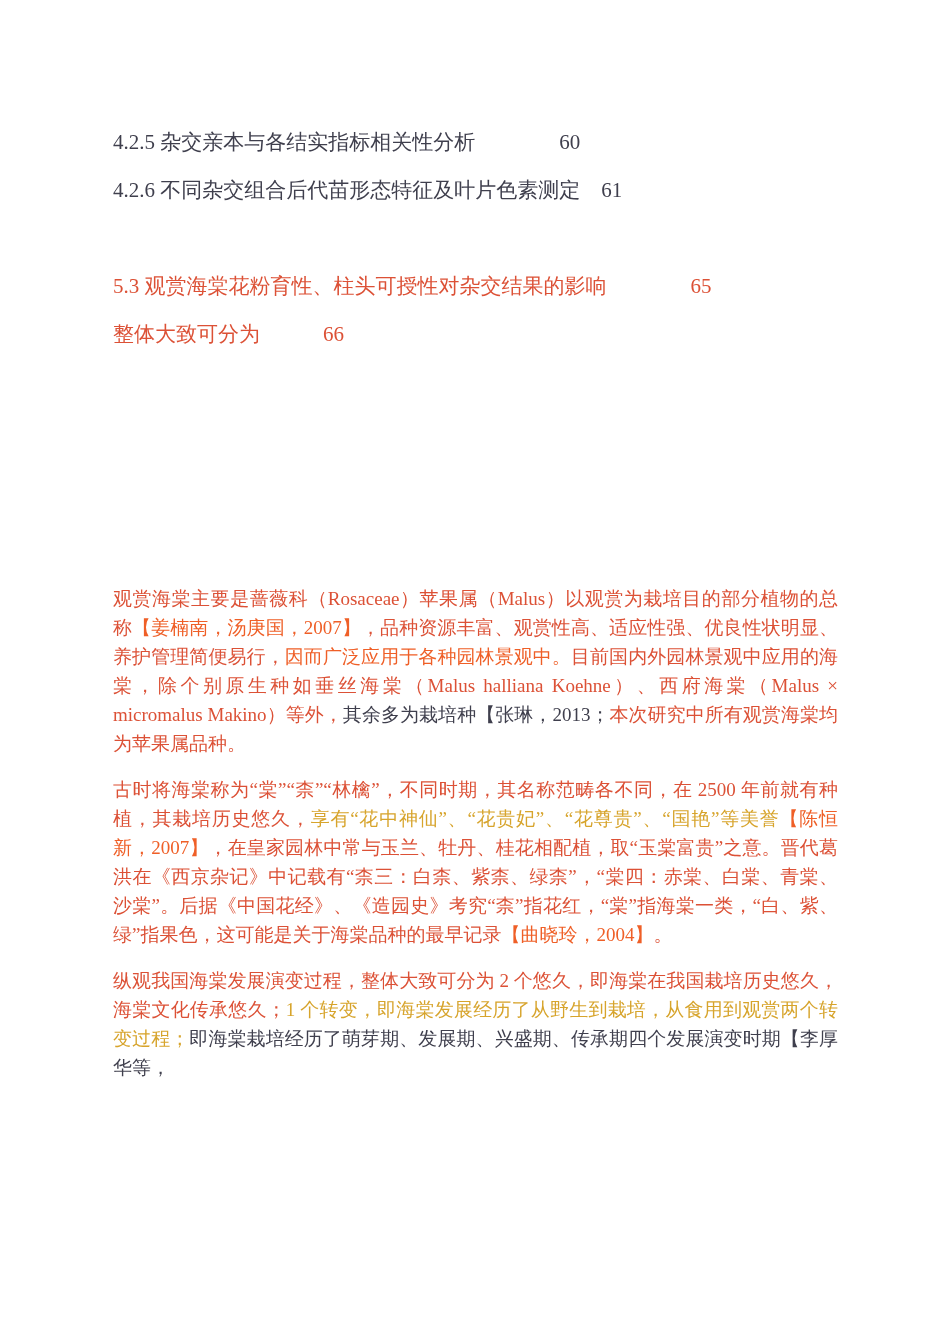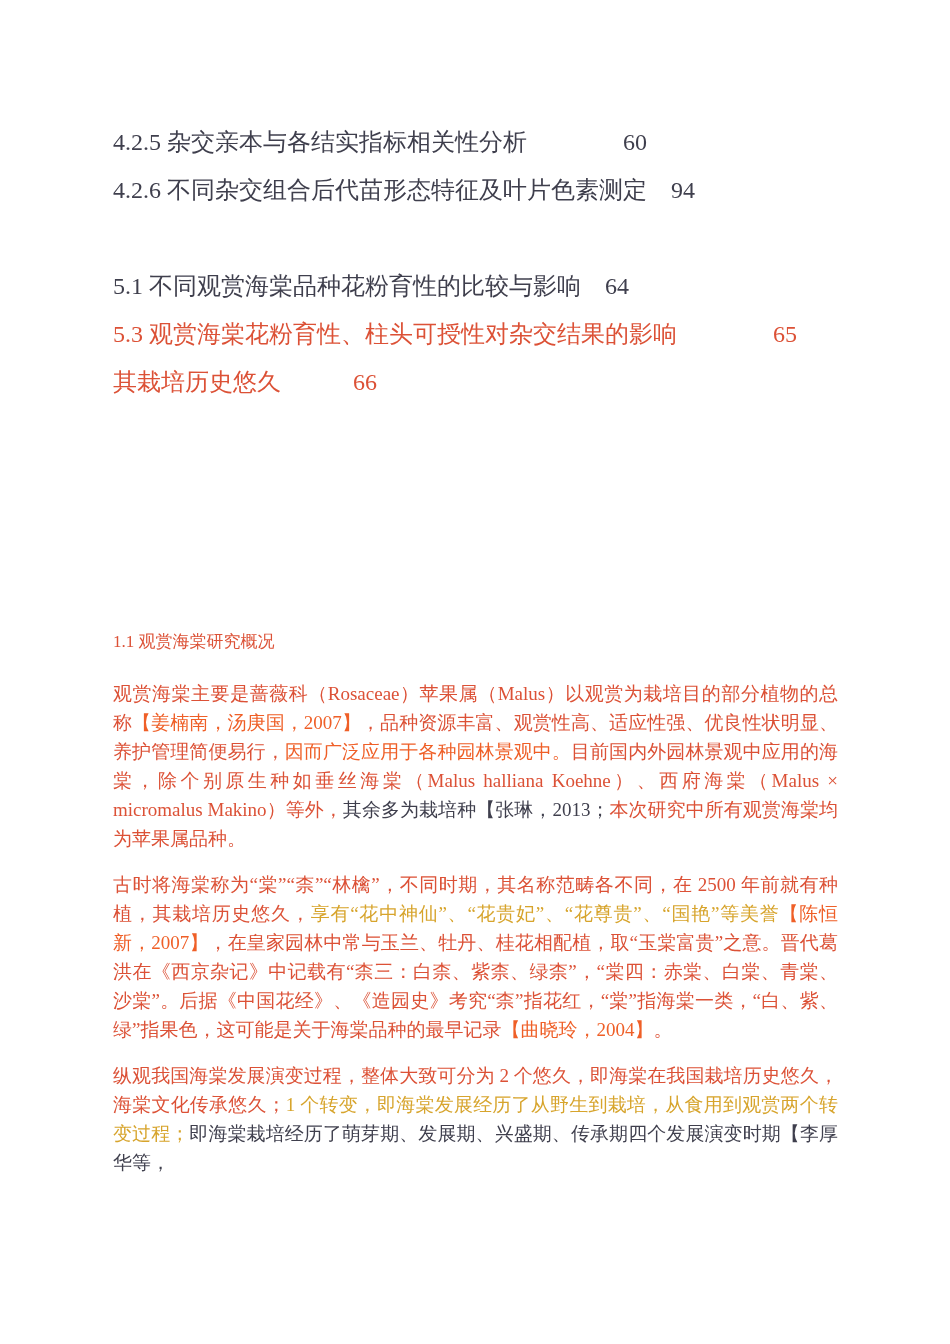--- a/index.html
+++ b/index.html
@@ -11,21 +11,21 @@
     font-family: "Liberation Serif", "DejaVu Serif", serif;
   }
   .page {
     width: 950px;
     height: 1344px;
     background: var(--page_bg, #ffffff);
     padding: 132px 112px 0 113px;
   }
   
   .toc-line {
-    font-size: 24px;
+    font-size: 21px;
     line-height: 20px;
     margin-bottom: 28px;
     white-space: pre;
   }
   .toc-gap { white-space: pre; }
   
   .section-gap { height: 212px; }
   
   .doc-heading {
     font-size: 17px;
@@ -43,26 +43,24 @@
   .c-gold   { color: var(--gold,   #d7a42c); }
   .c-red    { color: var(--red,    #dc5136); }
   .c-orange { color: var(--orange, #ef5f27); }
 </style>
 </head>
 <body>
 
 <div class="page">
   <section class="toc" id="toc">
       <p class="toc-line"><span class="c-dark">4.2.5 杂交亲本与各结实指标相关性分析</span><span class="toc-gap">　　　　</span><span class="c-dark">60</span></p>
-      <p class="toc-line"><span class="c-dark">4.2.6 不同杂交组合后代苗形态特征及叶片色素测定</span><span class="toc-gap">　</span><span class="c-dark">94</span></p>
+      <p class="toc-line"><span class="c-dark">4.2.6 不同杂交组合后代苗形态特征及叶片色素测定</span><span class="toc-gap">　</span><span class="c-dark">61</span></p>
       <p class="toc-line">&nbsp;</p>
-      <p class="toc-line"><span class="c-dark">5.1 不同观赏海棠品种花粉育性的比较与影响</span><span class="toc-gap">　</span><span class="c-dark">64</span></p>
       <p class="toc-line"><span class="c-red">5.3 观赏海棠花粉育性、柱头可授性对杂交结果的影响</span><span class="toc-gap">　　　　</span><span class="c-red">65</span></p>
-      <p class="toc-line"><span class="c-red">其栽培历史悠久</span><span class="toc-gap">　　　</span><span class="c-red">66</span></p>
+      <p class="toc-line"><span class="c-red">整体大致可分为</span><span class="toc-gap">　　　</span><span class="c-red">66</span></p>
     </section>
   <div class="section-gap"></div>
   <section class="doc-body" id="doc-body">
-      <p class="doc-heading"><span class="run c-red">1.1 观赏海棠研究概况</span></p>
       <p class="doc-para"><span class="run c-red">观赏海棠主要是蔷薇科（Rosaceae）苹果属（Malus）以观赏为栽培目的部分植物的总称</span><span class="run c-orange">【姜楠南，汤庚国，2007】</span><span class="run c-red">，品种资源丰富、观赏性高、适应性强、优良性状明显、养护管理简便易行，</span><span class="run c-orange">因而广泛应用于各种园林景观中。</span><span class="run c-red">目前国内外园林景观中应用的海棠，除个别原生种如垂丝海棠（Malus halliana Koehne）、西府海棠（Malus × micromalus Makino）等外，</span><span class="run c-dark">其余多为栽培种【张琳，2013；</span><span class="run c-red">本次研究中所有观赏海棠均为苹果属品种。</span></p>
       <p class="doc-para"><span class="run c-red">古时将海棠称为“棠”“柰”“林檎”，不同时期，其名称范畴各不同，在 2500 年前就有种植，其栽培历史悠久，</span><span class="run c-gold">享有“花中神仙”、“花贵妃”、“花尊贵”、“国艳”等美誉</span><span class="run c-orange">【陈恒新，2007】</span><span class="run c-red">，在皇家园林中常与玉兰、牡丹、桂花相配植，取“玉棠富贵”之意。晋代葛洪在《西京杂记》中记载有“柰三：白柰、紫柰、绿柰”，“棠四：赤棠、白棠、青棠、沙棠”。后据《中国花经》、《造园史》考究“柰”指花红，“棠”指海棠一类，“白、紫、绿”指果色，这可能是关于海棠品种的最早记录</span><span class="run c-orange">【曲晓玲，2004】</span><span class="run c-red">。</span></p>
       <p class="doc-para"><span class="run c-red">纵观我国海棠发展演变过程，整体大致可分为 2 个悠久，即海棠在我国栽培历史悠久，海棠文化传承悠久；</span><span class="run c-gold">1 个转变，即海棠发展经历了从野生到栽培，从食用到观赏两个转变过程；</span><span class="run c-dark">即海棠栽培经历了萌芽期、发展期、兴盛期、传承期四个发展演变时期【李厚华等，</span></p>
     </section>
 </div>
 
 </body></html>

